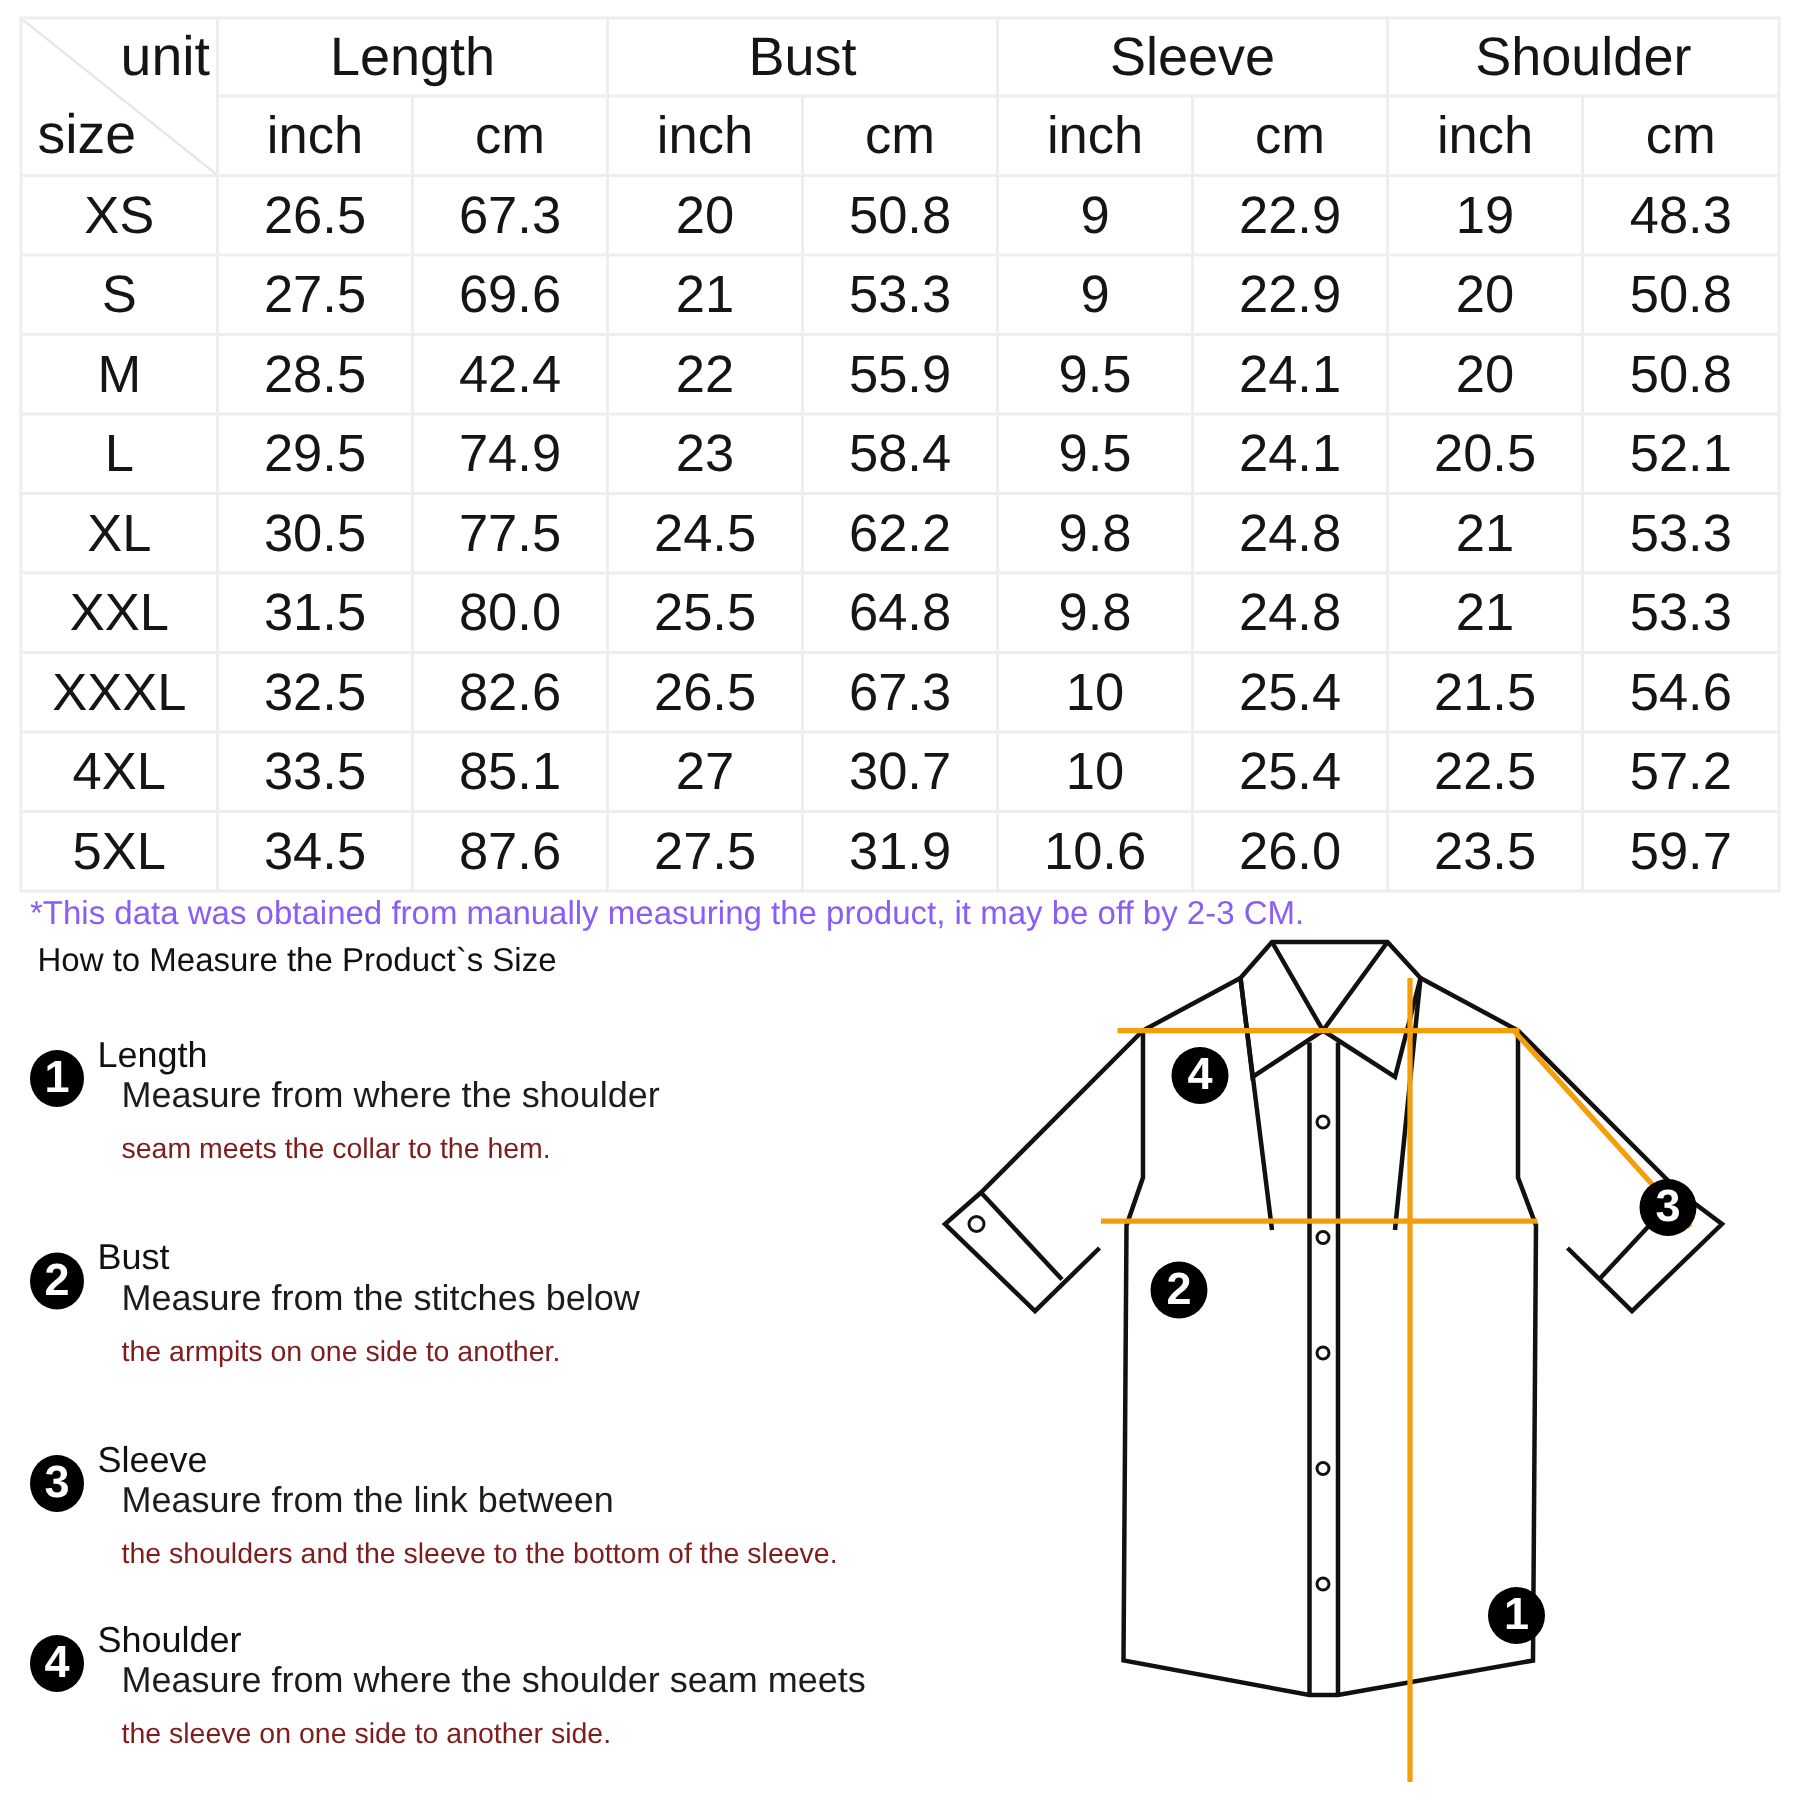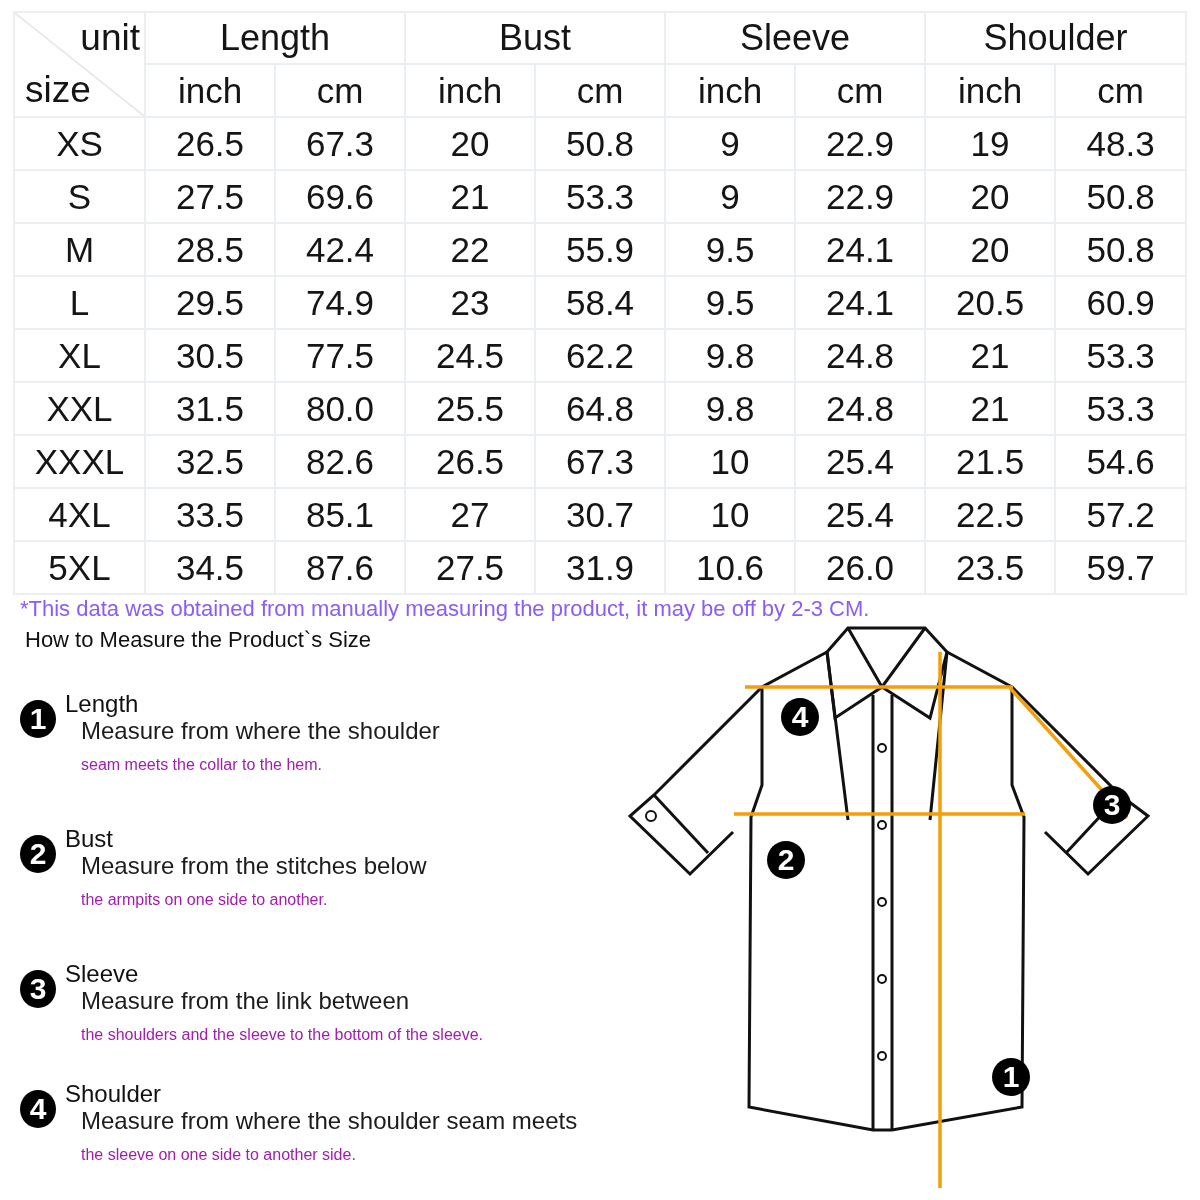--- a/index.html
+++ b/index.html
@@ -23,21 +23,21 @@
     .note { position: absolute; left: 20px; top: 596px; font-size: 22px; color: #8b5cf6; white-space: nowrap; }
     .title { position: absolute; left: 25px; top: 627px; font-size: 22px; color: #111; white-space: nowrap; }
 
     
     .instr { position: absolute; left: 20px; }
     .instr .badge { position: absolute; left: 0; top: 10px; width: 36px; height: 38px; border-radius: 50%;
                     background: #000; color: #fff; font-size: 30px; line-height: 38px; text-align: center;
                     font-weight: bold; }
     .instr .label { position: absolute; left: 45px; top: 0; font-size: 24px; white-space: nowrap; }
     .instr .line1 { position: absolute; left: 61px; top: 27px; font-size: 24px; color: #1c1c1c; white-space: nowrap; }
-    .instr .line2 { position: absolute; left: 61px; top: 66px; font-size: 16px; color: #a21caf; white-space: nowrap; }
+    .instr .line2 { position: absolute; left: 61px; top: 66px; font-size: 19px; color: #7f1d1d; white-space: nowrap; }
 
     
     .shirt { position: absolute; left: 620px; top: 620px; width: 580px; height: 580px; }
     .num-badge { position: absolute; width: 38px; height: 38px; border-radius: 50%; background: #000;
                  color: #fff; font-size: 30px; line-height: 38px; text-align: center; font-weight: bold; }
   </style>
 </head>
 <body>
 
 <table class="size-table">
@@ -113,21 +113,21 @@
       </tr>
       <tr>
         <td>L</td>
         <td>29.5</td>
         <td>74.9</td>
         <td>23</td>
         <td>58.4</td>
         <td>9.5</td>
         <td>24.1</td>
         <td>20.5</td>
-        <td>60.9</td>
+        <td>52.1</td>
       </tr>
       <tr>
         <td>XL</td>
         <td>30.5</td>
         <td>77.5</td>
         <td>24.5</td>
         <td>62.2</td>
         <td>9.8</td>
         <td>24.8</td>
         <td>21</td>

